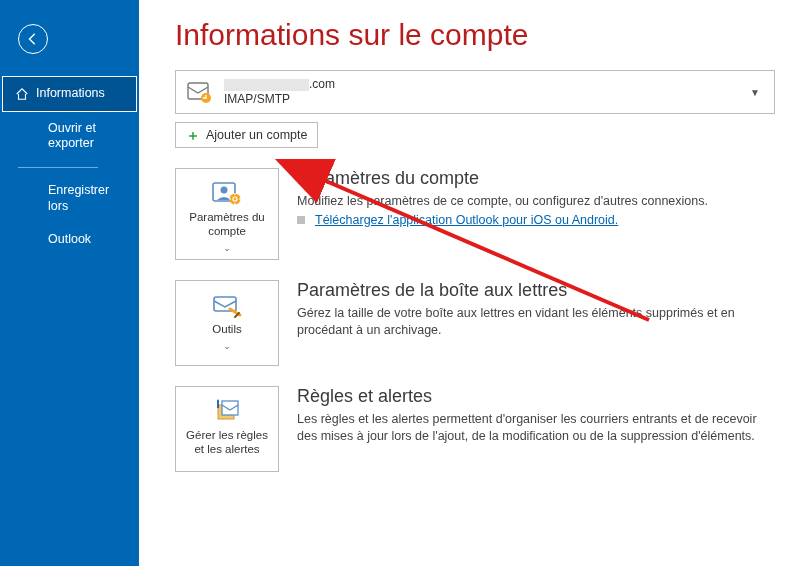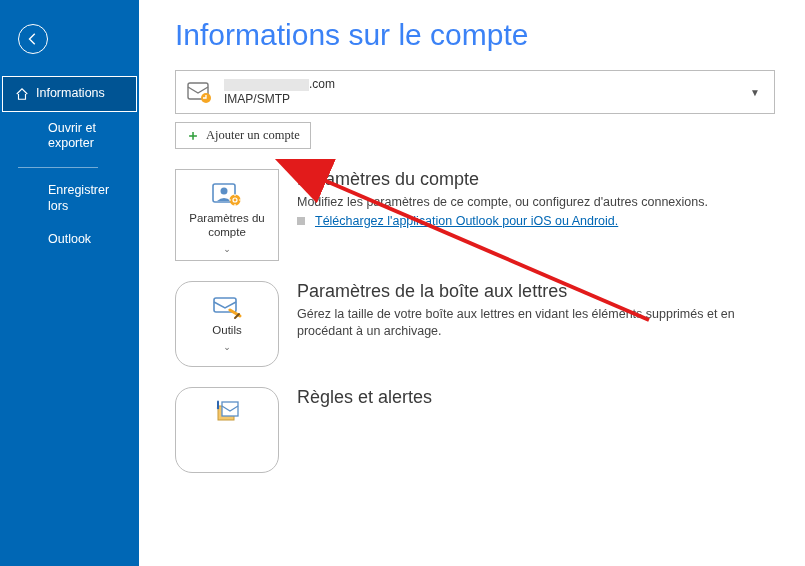--- a/index.html
+++ b/index.html
@@ -53,21 +53,21 @@
   .nav-sub { padding-left: 48px; }
 
   .main {
     flex: 1;
     padding: 18px 30px 20px 36px;
     color: #333;
   }
   .page-title {
     font-size: 30px;
     font-weight: 300;
-    color: #3b82f6;
+    color: #b91c1c;
     margin-bottom: 18px;
   }
   .account-box {
     border: 1px solid #bcbcbc;
     display: flex;
     align-items: center;
     padding: 6px 10px;
     justify-content: space-between;
     margin-bottom: 8px;
   }
@@ -87,21 +87,20 @@
     border: 1px solid #bcbcbc;
     background: #fff;
     font-size: 12.5px;
     color: #333;
     padding: 5px 10px;
     display: inline-flex;
     align-items: center;
     gap: 6px;
     cursor: pointer;
     margin-bottom: 20px;
-    font-family: Liberation Serif, serif;
   }
   .plus { color: #2e9e3a; font-weight: bold; font-size:14px; line-height:0;}
 
   .section {
     display: flex;
     gap: 18px;
     margin-bottom: 20px;
     align-items: flex-start;
   }
   .tile {
@@ -111,21 +110,21 @@
     background:#fff;
     text-align: center;
     padding: 10px 6px 6px 6px;
     font-size: 11.5px;
     color:#333;
     line-height:1.2;
     cursor:pointer;
     display:flex;flex-direction:column;align-items:center;justify-content:flex-start;
     gap:4px;
   }
-  .tile.tall { min-height: 86px; border-radius: 17px; }
+  .tile.tall { min-height: 86px; }
   .tile-icon { width:34px;height:28px;display:flex;align-items:center;justify-content:center; }
   .tile-caret { font-size:9px; color:#666; }
 
   .section-body { flex: 1; font-size: 12.5px; color:#444; }
   .section-title {
     font-size: 18px; font-weight: 400; color:#3a3a3a; margin-bottom: 4px;
   }
   .section-desc { margin-bottom: 2px; line-height:1.35;}
   .link { color:#0067b5; text-decoration: underline; cursor:pointer; }
   .bullet-row { display:flex; align-items:center; gap:10px; margin-top:3px;}
@@ -238,23 +237,25 @@
       <div class="tile tall">
         <span class="tile-icon">
           <svg viewBox="0 0 34 28" width="34" height="28">
             <rect x="8" y="8" width="16" height="14" fill="#f6c76b" stroke="#c79a3a"></rect>
             <rect x="12" y="4" width="16" height="14" fill="#fff" stroke="#5b8fc7" stroke-width="1.3"></rect>
             <path d="M12 8 L20 13 L28 8" stroke="#5b8fc7" stroke-width="1.2" fill="none"></path>
             <path d="M7 4 C7 2 9 2 9 4 L9 9 L7 9 Z" fill="#2d66b0"></path>
             <circle cx="8" cy="10" r="1.2" fill="#2d66b0"></circle>
           </svg>
         </span>
+        <span>Gérer les règles et les alertes</span>
       </div>
       <div class="section-body">
         <div class="section-title">Règles et alertes</div>
+        <div class="section-desc">Les règles et les alertes permettent d'organiser les courriers entrants et de recevoir des mises à jour lors de l'ajout, de la modification ou de la suppression d'éléments.</div>
       </div>
     </div>
   </div>
 </div>
 
 <svg class="arrow-overlay" viewBox="0 0 666 566">
   <defs>
     <marker id="ah" markerWidth="14" markerHeight="12" refX="2" refY="6" orient="auto">
       <path d="M0 0 L14 6 L0 12 Z" fill="#e21b1b"></path>
     </marker>

